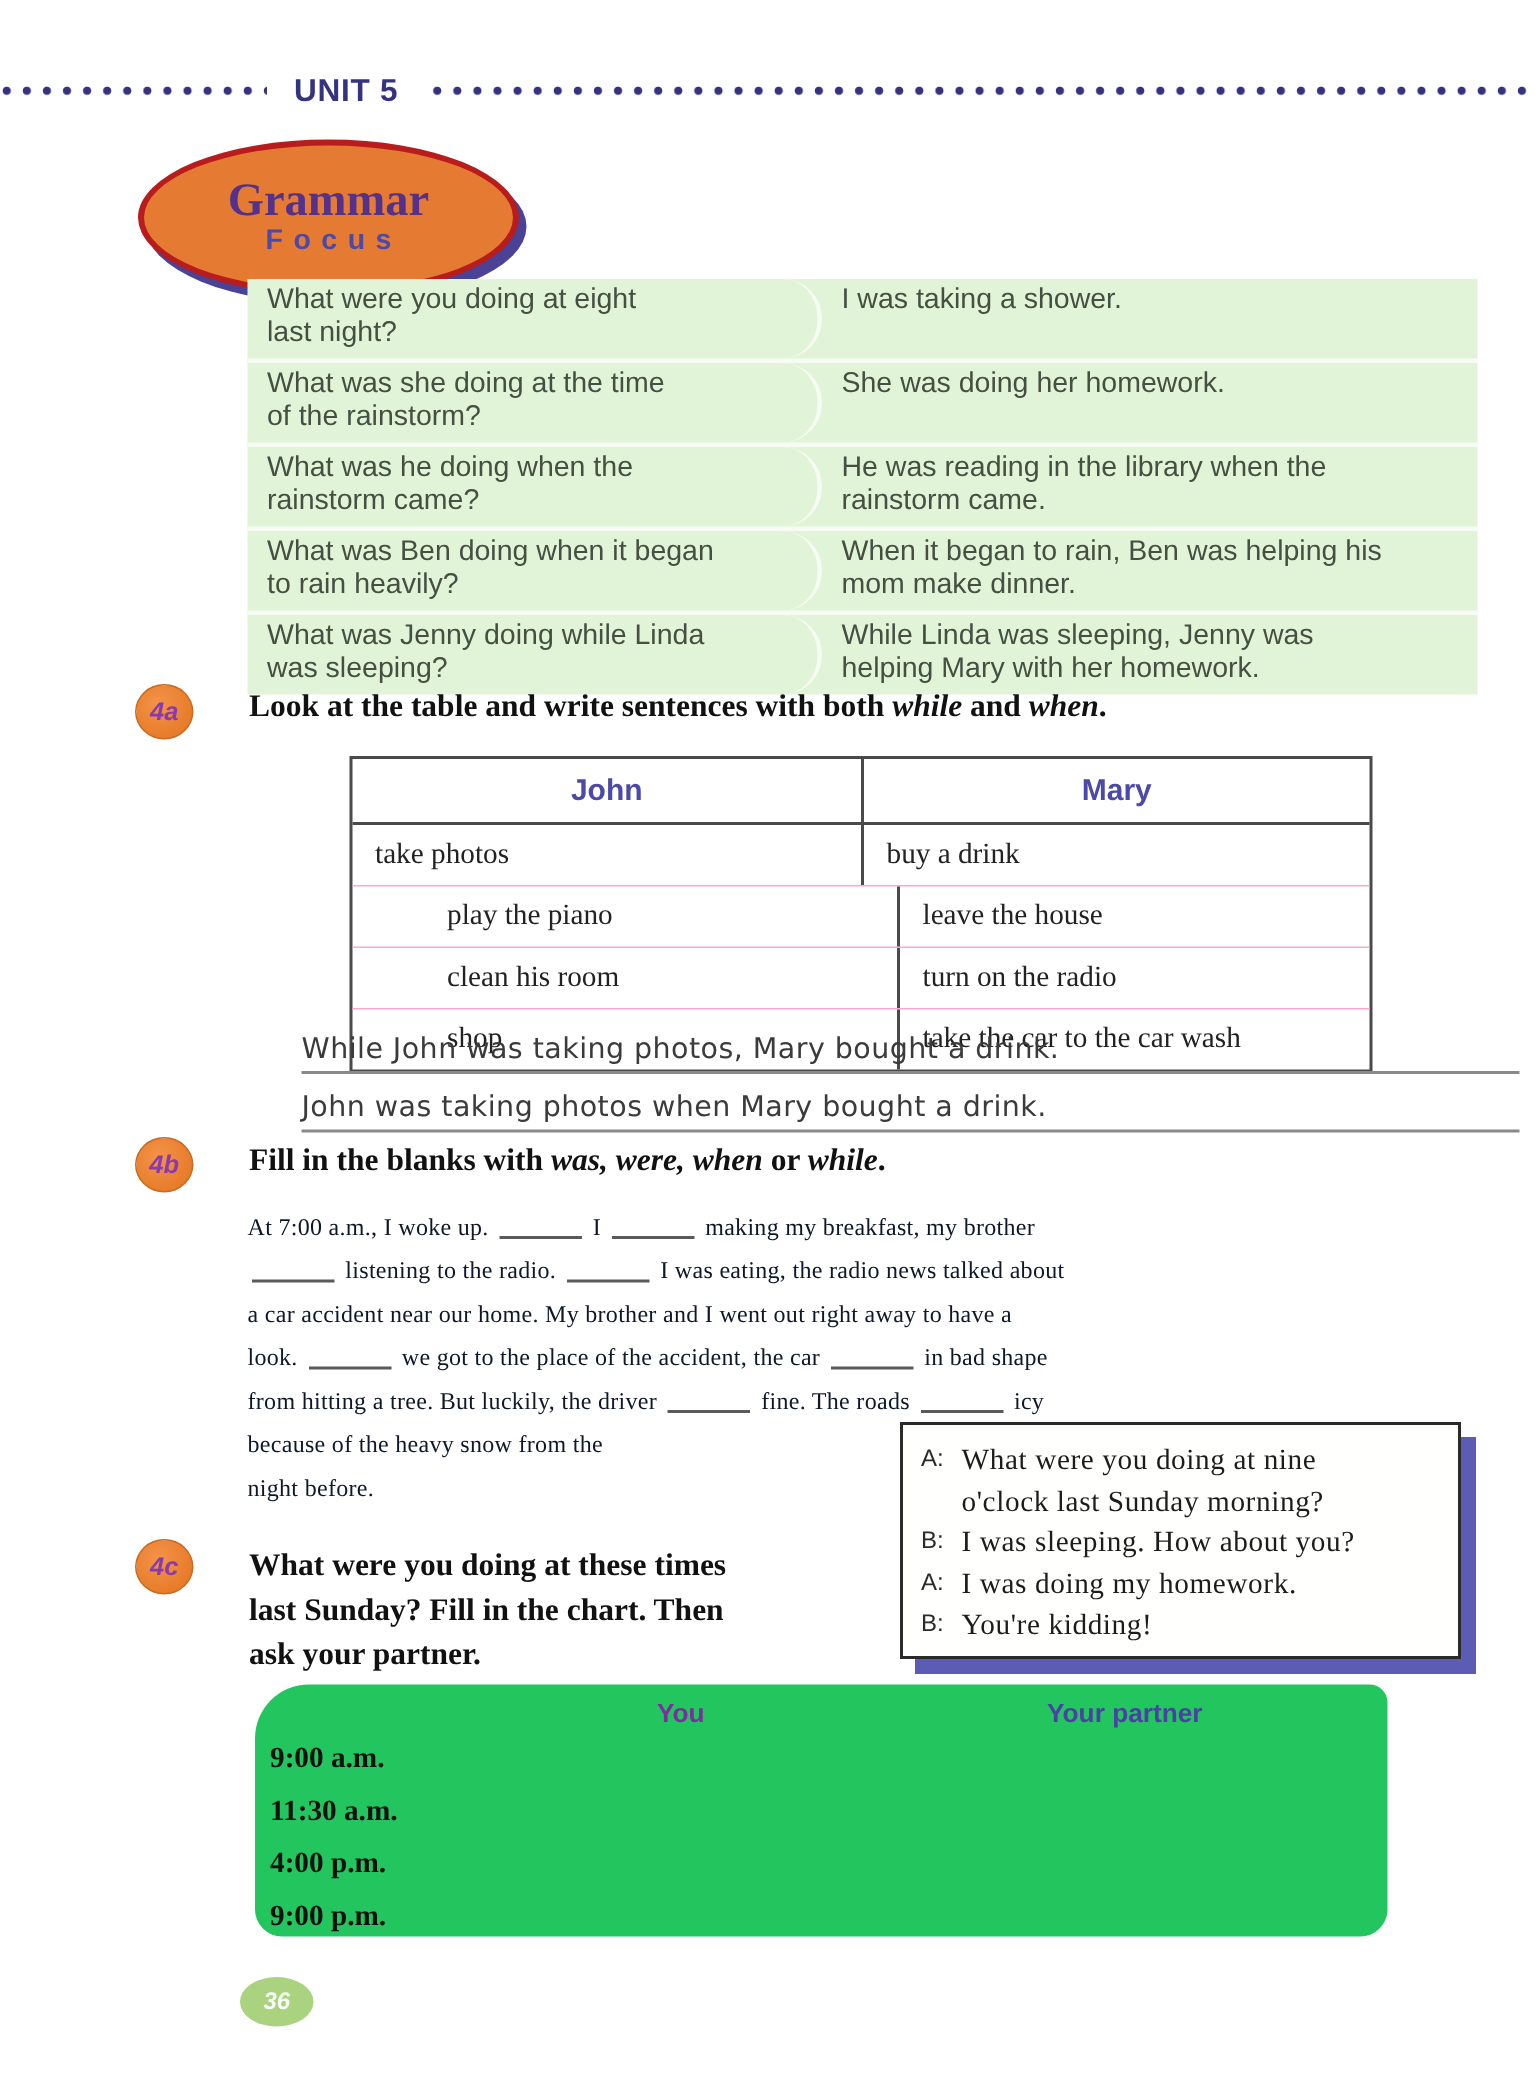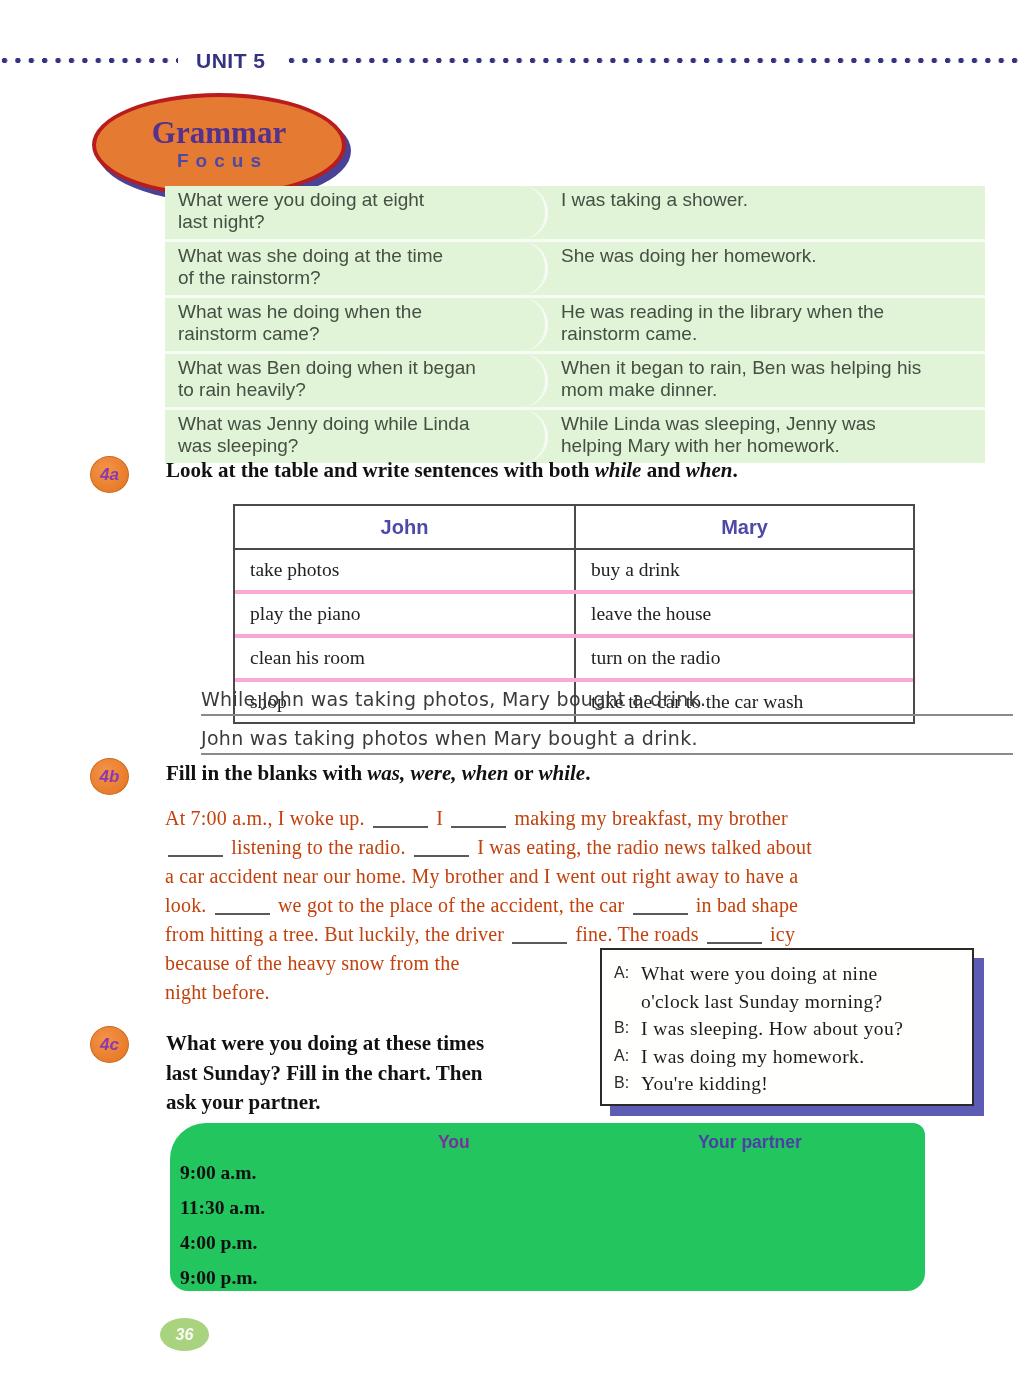--- a/index.html
+++ b/index.html
@@ -49,32 +49,32 @@
   .instr-4b{top:761px;width:700px;}
   .instr-4c{top:1029px;width:430px;line-height:29.5px;white-space:pre-line;}
 
   
   .jm-table{position:absolute;left:233px;top:504px;width:678px;border:2px solid #4a4a4a;background:#fff;}
   .jm-head{display:flex;height:42px;align-items:center;border-bottom:2px solid #4a4a4a;}
   .jm-hcell{width:50%;text-align:center;font-family:"Liberation Sans",sans-serif;font-weight:bold;
         font-size:20px;color:#4c49a8;}
   .jm-hcell + .jm-hcell{border-left:2px solid #4a4a4a;height:100%;display:flex;align-items:center;justify-content:center;width:calc(50% - 2px);}
   .jm-row{display:flex;height:40px;align-items:center;}
-  .jm-row + .jm-row{border-top:4px solid #f9a8d4;}
+  .jm-row + .jm-row{border-top:1px solid #f9a8d4;padding-left:48px;}
   .jm-cell{width:50%;padding-left:15px;box-sizing:border-box;font-size:19.5px;color:#222;}
   .jm-right{border-left:2px solid #4a4a4a;height:100%;display:flex;align-items:center;}
 
   
   .hand-area{position:absolute;left:165px;top:688px;width:812px;}
   .hand-line{width:100%;border-bottom:2px solid #8a8a8a;padding-bottom:4px;margin-bottom:11px;
         font-family:"DejaVu Sans",sans-serif;font-size:19px;letter-spacing:.3px;color:#3b3b3b;margin-left:36px;}
 
   
-  .para{position:absolute;left:165px;top:804px;width:818px;font-size:20px;line-height:29px;
-        letter-spacing:.2px;color:#c2410c;}
+  .para{position:absolute;left:165px;top:804px;width:818px;font-size:16px;line-height:29px;
+        letter-spacing:.2px;color:#0f172a;}
   .pline{height:29px;white-space:nowrap;}
   .blank{display:inline-block;width:55px;height:13px;border-bottom:2px solid #5a5a5a;
         margin:0 3px;transform:translateY(3px);}
 
   
   .dlg-box{position:absolute;left:600px;top:948px;width:374px;height:158px;background:#fffffe;
         border:2px solid #2a2a2a;box-shadow:10px 10px 0 #5c5cb4;box-sizing:border-box;
         padding:10px 8px 8px 12px;}
   .dlg-line{display:flex;}
   .dlg-label{width:27px;flex:none;font-family:"Liberation Sans",sans-serif;font-size:16px;

